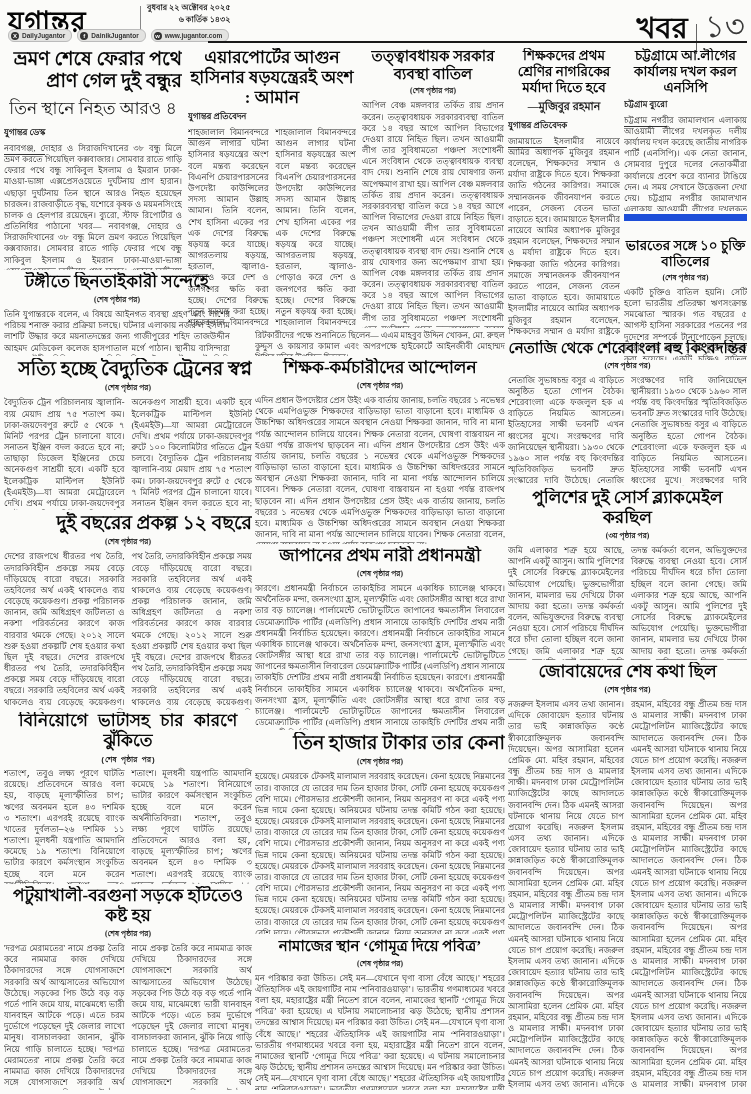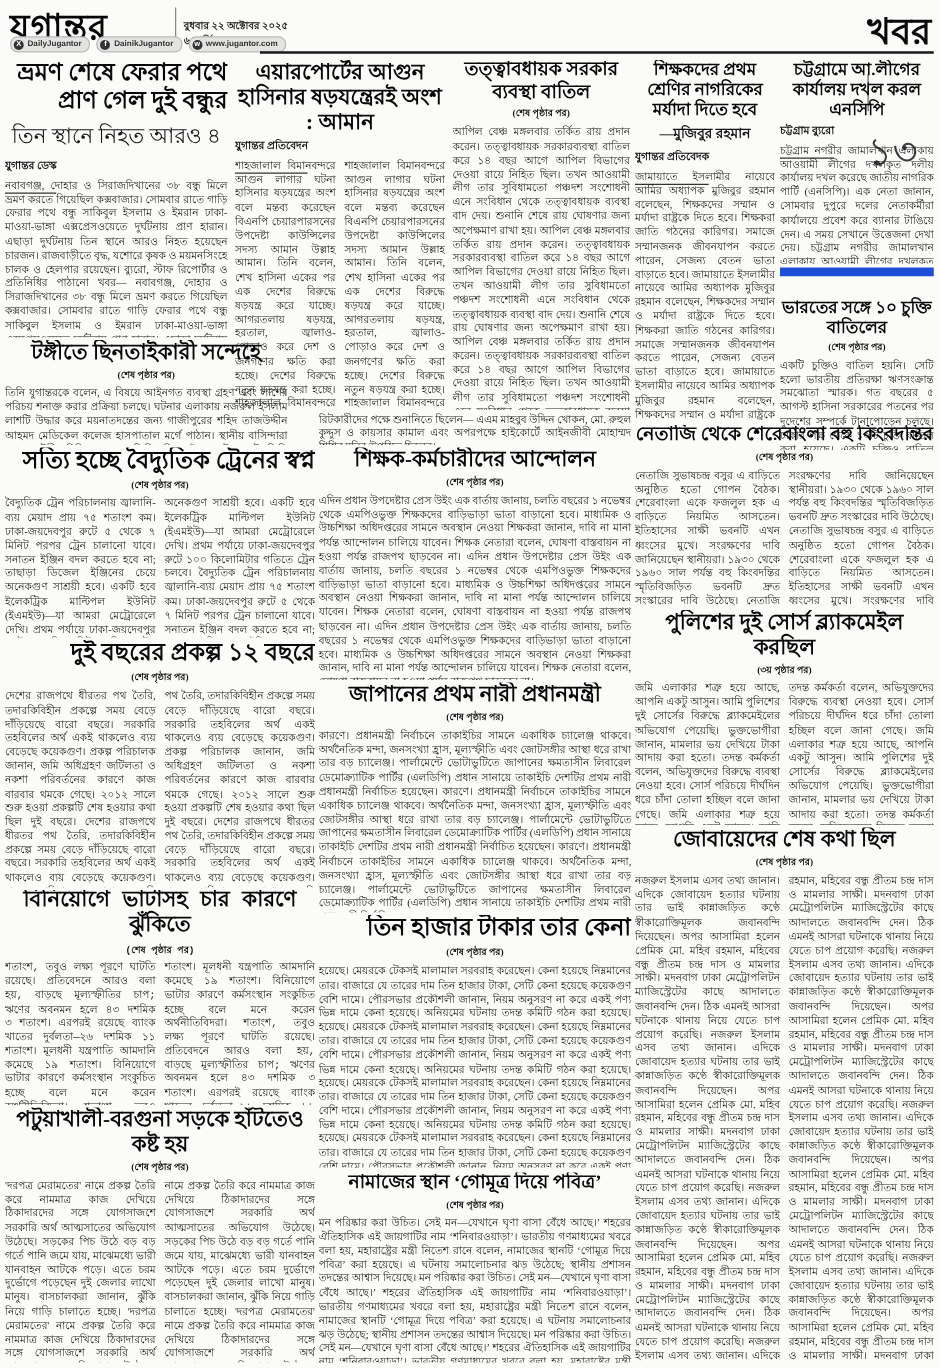--- a/index.html
+++ b/index.html
@@ -6,28 +6,28 @@
   body{
     width:751px;height:1094px;position:relative;background:#fbfbf9;
     font-family:"Liberation Serif","DejaVu Sans",sans-serif;color:#161616;
     overflow:hidden;
   }
   #page{position:absolute;inset:0;}
   
   #masthead{position:absolute;left:0;top:0;width:751px;height:45px;}
   .logo{position:absolute;left:8px;top:1px;font-size:27px;font-weight:900;letter-spacing:1px;color:#050505;transform:scaleY(1.08);}
   .mast-divider{position:absolute;left:140px;top:6px;width:1px;height:24px;background:#888;}
-  .mast-dates{position:absolute;left:147px;top:15px;font-size:8px;font-weight:bold;line-height:1.5;color:#222;}
+  .mast-dates{position:absolute;left:147px;top:2px;font-size:8px;font-weight:bold;line-height:1.5;color:#222;text-align:right;}
   .badges{position:absolute;left:8px;top:29px;display:flex;gap:5px;}
   .badge{display:inline-flex;align-items:center;gap:3px;background:#e3e3e1;border:1px solid #bbb;
          border-radius:6px;padding:0 6px 0 2px;height:11px;font-size:6.5px;font-weight:bold;color:#333;
          font-family:"Liberation Sans",sans-serif;}
   .badge .ic{width:8px;height:8px;border-radius:50%;background:#333;color:#fff;font-size:6px;line-height:8px;
              text-align:center;font-weight:bold;}
-  .mast-right{position:absolute;right:6px;top:2px;display:flex;align-items:flex-start;gap:8px;flex-direction:column;}
+  .mast-right{position:absolute;right:6px;top:2px;display:flex;align-items:flex-end;gap:8px;}
   .section-name{font-size:29px;font-weight:900;color:#0a0a0a;}
   .sec-divider{width:1px;height:30px;background:#666;}
   .page-no{font-size:31px;font-weight:400;color:#3a3a3a;}
   .mast-rule{position:absolute;left:208px;right:4px;top:41px;height:2px;background:#1a1a1a;}
   
   .art{position:absolute;overflow:hidden;}
   .hl{font-weight:bold;text-align:center;color:#080808;line-height:1.18;margin:0 0 2px 0;}
   .hl-xl{font-size:19px;text-align:right;}
   .hl-lg{font-size:17px;}
   .hl-md{font-size:15px;}

